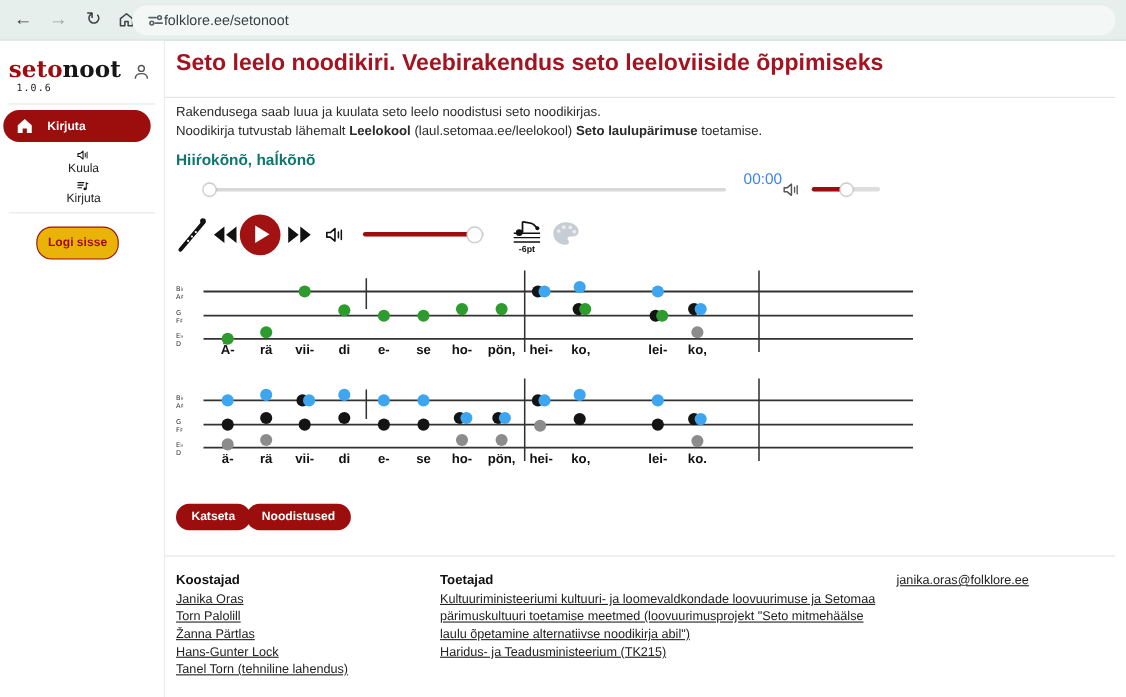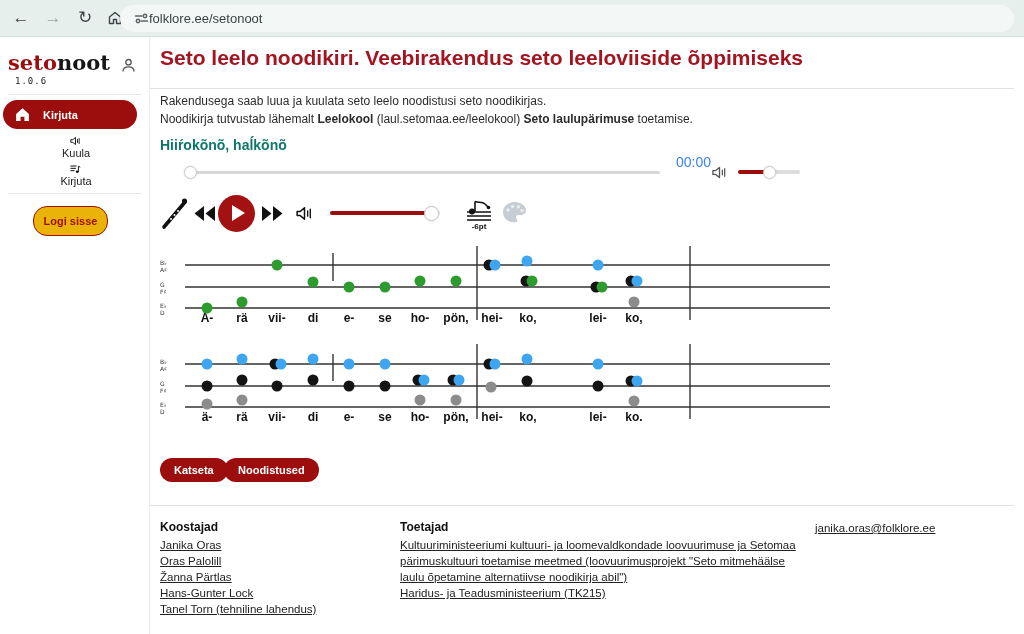--- a/index.html
+++ b/index.html
@@ -316,21 +316,21 @@
     </svg>
 
   <button class="red-btn" style="left:160px">Katseta</button>
   <button class="red-btn" style="left:224px">Noodistused</button>
 
   <div class="rule" style="top:505px"></div>
   <div class="fcol" style="left:160px; width:235px">
     <div class="ftitle">Koostajad</div>
     <div>
         <div class="fline">Janika Oras</div>
-        <div class="fline">Oras Palolill</div>
+        <div class="fline">Torn Palolill</div>
         <div class="fline">Žanna Pärtlas</div>
         <div class="fline">Hans-Gunter Lock</div>
         <div class="fline">Tanel Torn (tehniline lahendus)</div>
       </div>
   </div>
   <div class="fcol" style="left:400px; width:412px">
     <div class="ftitle">Toetajad</div>
     <div>
         <div class="fline">Kultuuriministeeriumi kultuuri- ja loomevaldkondade loovuurimuse ja Setomaa pärimuskultuuri toetamise meetmed (loovuurimusprojekt "Seto mitmehäälse laulu õpetamine alternatiivse noodikirja abil")</div>
         <div class="fline">Haridus- ja Teadusministeerium (TK215)</div>

